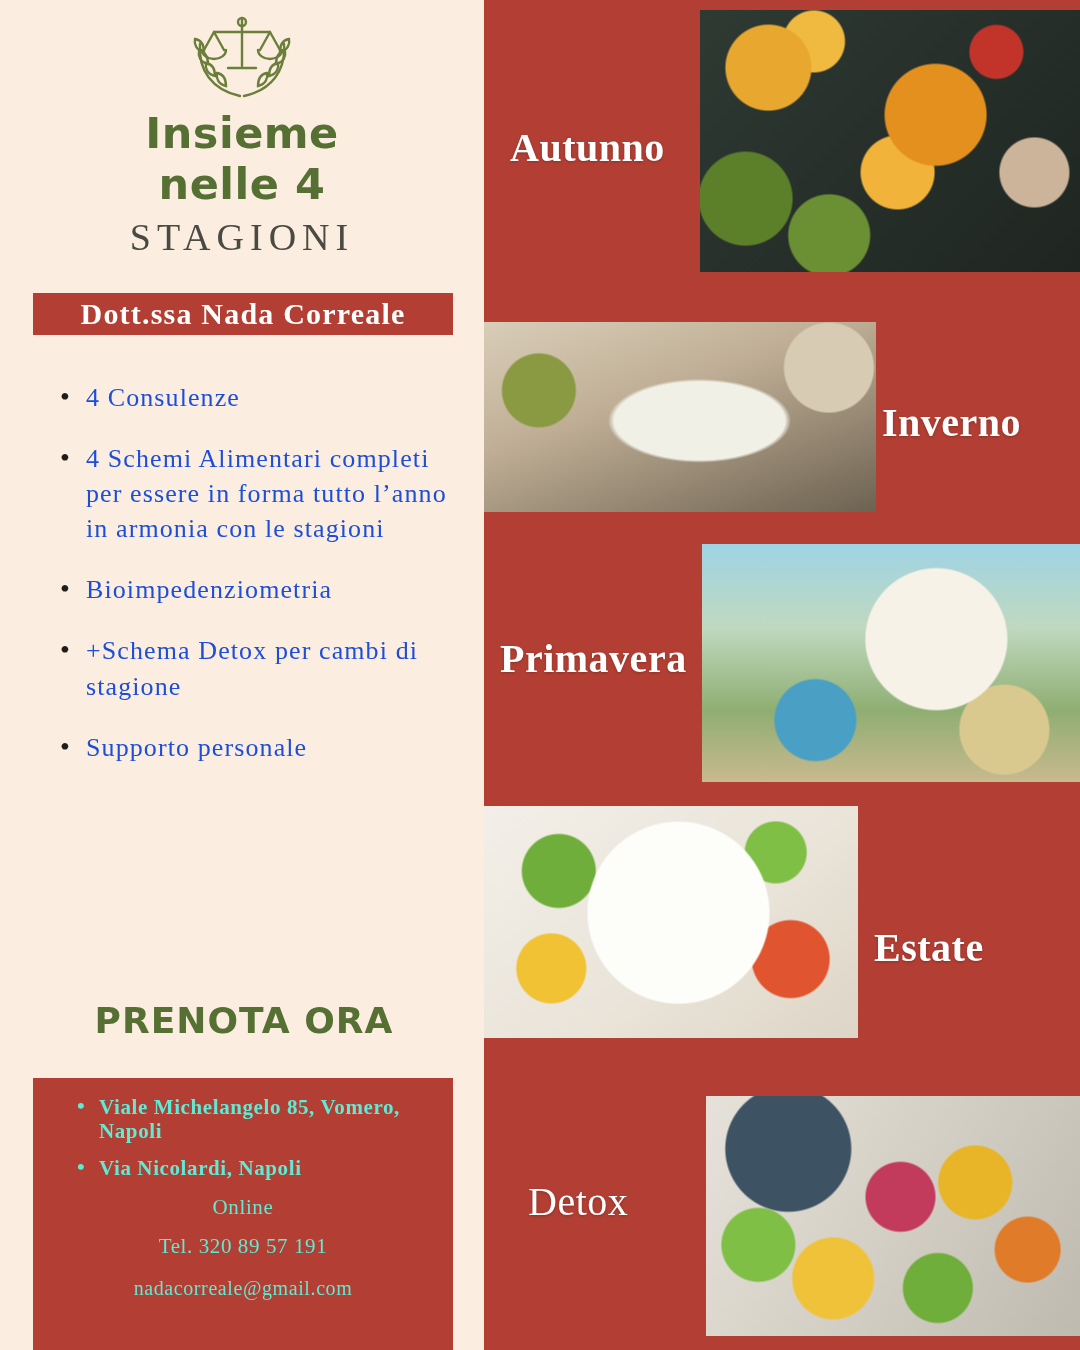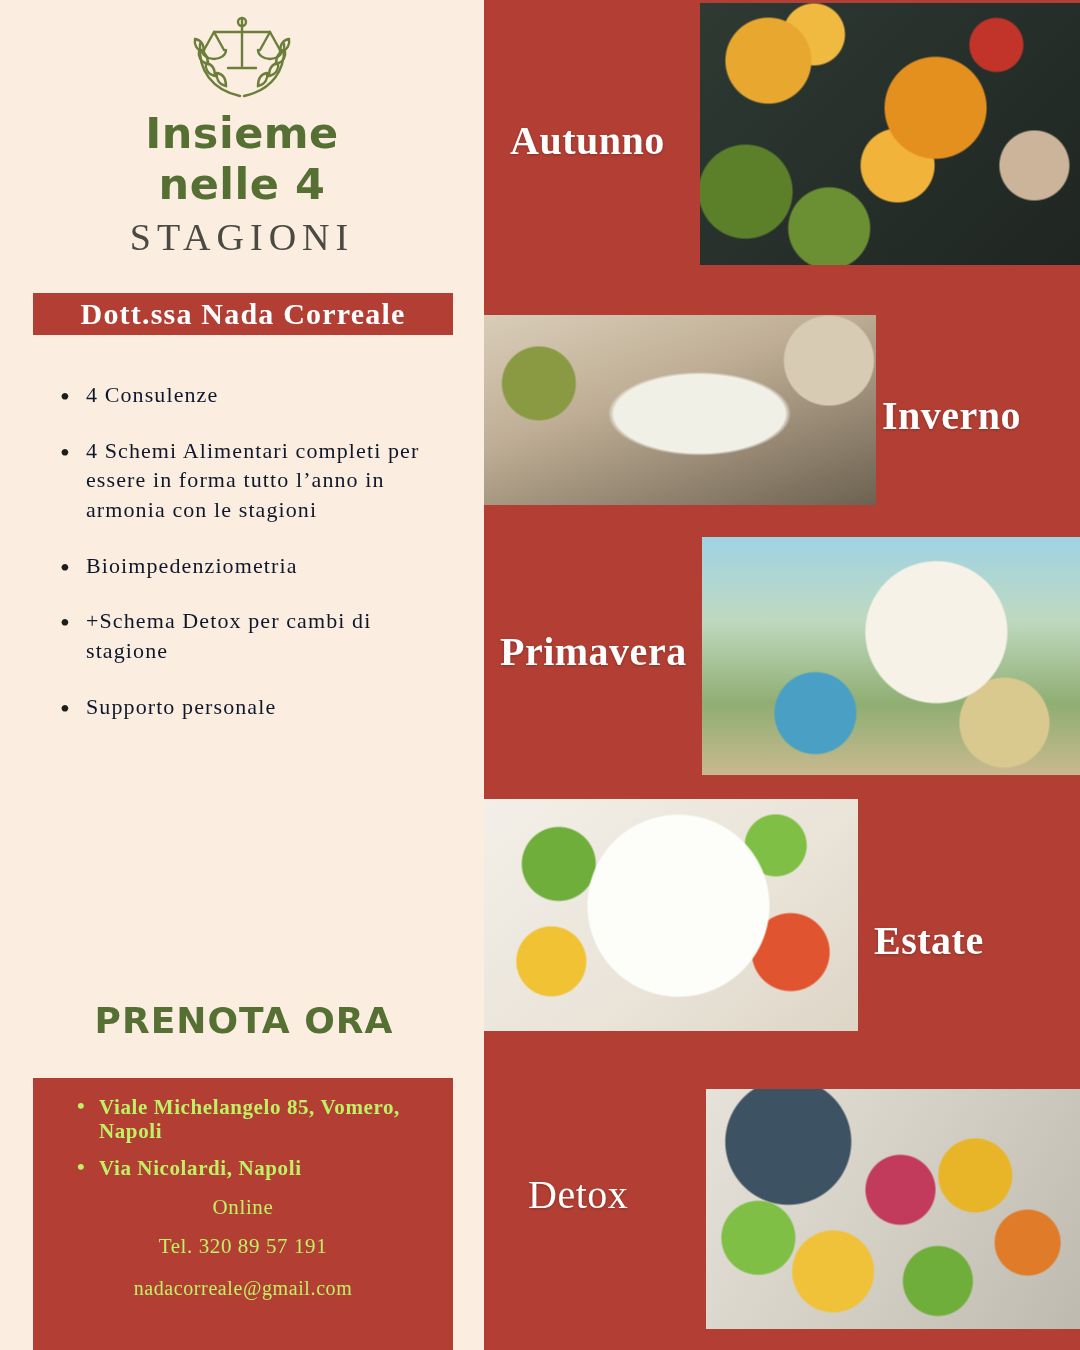--- a/index.html
+++ b/index.html
@@ -87,24 +87,24 @@
     width: 400px;
     margin: 0;
     padding: 0;
     list-style: none;
   }
   .benefits li {
     position: relative;
     padding-left: 34px;
     margin-bottom: 26px;
     font-family: "Liberation Serif", serif;
-    font-size: 22px;
+    font-size: 26px;
     line-height: 1.35;
     letter-spacing: 1.1px;
-    color: #0f172a;
+    color: #1d4ed8;
   }
   .benefits li::before {
     content: "\2022";
     position: absolute;
     left: 8px;
     top: -2px;
     font-size: 28px;
     color: #1d1d1b;
   }
 
@@ -121,21 +121,21 @@
     color: #567033;
   }
 
   .contact-box {
     position: absolute;
     left: 33px;
     top: 1078px;
     width: 420px;
     height: 272px;
     background: #b33f34;
-    color: #bef264;
+    color: #5eead4;
     box-sizing: border-box;
     padding: 18px 14px 2px 14px;
     text-align: center;
   }
   .contact-list {
     margin: 0;
     padding: 0 0 0 20px;
     list-style: none;
     text-align: left;
   }
@@ -162,21 +162,21 @@
     font-size: 21px;
     letter-spacing: 0.6px;
     margin-top: 14px;
   }
   .contact-line.email { font-size: 20px; margin-top: 18px; }
 
   
   .right-panel {
     position: absolute;
     left: 484px;
-    top: 9px;
+    top: 16px;
     width: 596px;
     height: 1130px;
   }
   .season-label {
     position: absolute;
     color: #ffffff;
     font-family: "Liberation Serif", serif;
     font-weight: bold;
     font-size: 40px;
     letter-spacing: 0.5px;

